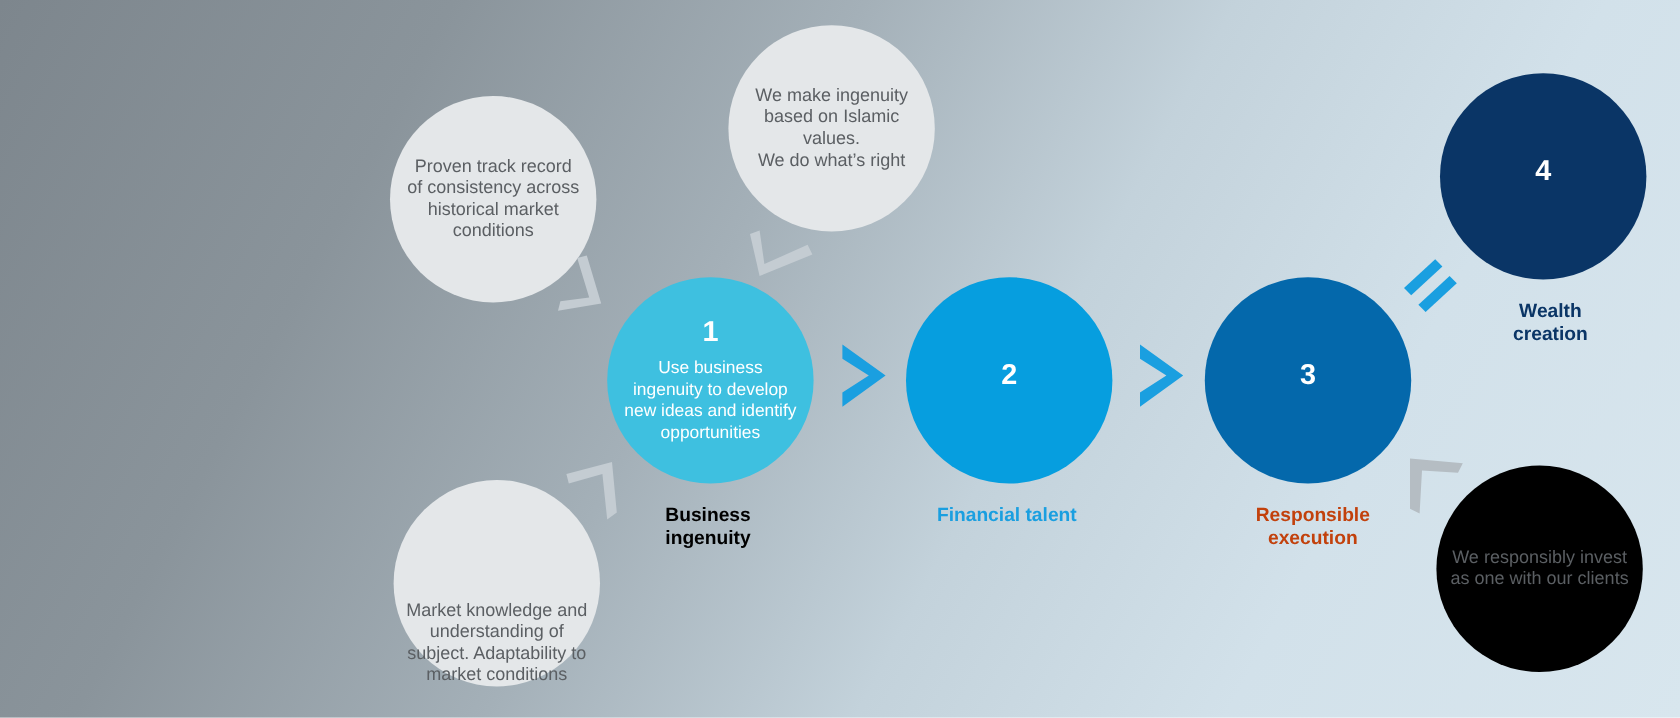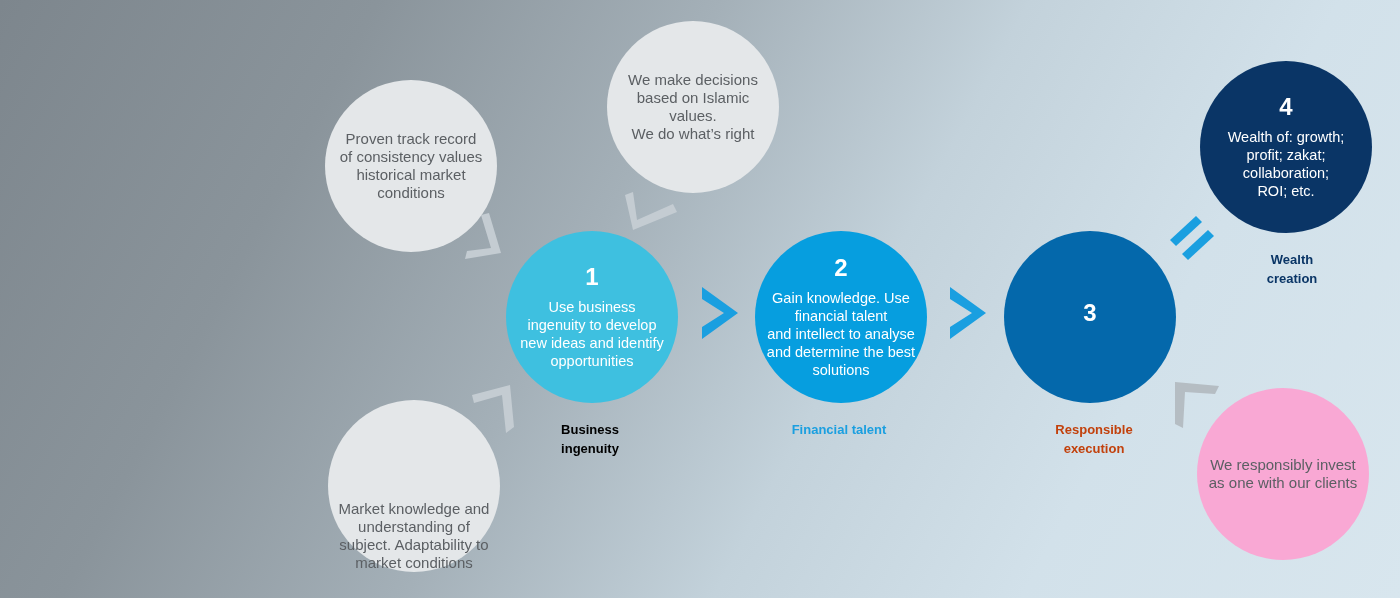--- a/index.html
+++ b/index.html
@@ -7,42 +7,42 @@
     width: 1400px; height: 598px; overflow: hidden; position: relative;
     font-family: "Liberation Sans", "DejaVu Sans", sans-serif;
     background: linear-gradient(118deg, #7d868d 0%, #8a949b 22%, #a4b0b8 42%, #c3d2db 60%, #d2e1ea 78%, #d8e6ee 100%);
   }
   .circle {
     position: absolute; border-radius: 50%;
     display: flex; flex-direction: column; align-items: center; justify-content: center;
     text-align: center; box-sizing: border-box;
   }
   .grey-circle { background: #e4e7e9; color: #5b5f63; font-size: 15px; line-height: 18px; padding: 0 8px; }
-  .grey-circle.light { background: #f9a8d4; }
+  .grey-circle.light { background: #000000; }
   .step-circle { color: #ffffff; font-size: 14.5px; line-height: 18px; padding: 0 10px; }
   .step-num { font-size: 24px; font-weight: bold; line-height: 26px; margin-bottom: 8px; }
   .step-text { white-space: pre-line; }
   .grey-text { white-space: pre-line; }
   .label {
-    position: absolute; font-weight: bold; font-size: 13px; line-height: 19px;
+    position: absolute; font-weight: bold; font-size: 16px; line-height: 19px;
     text-align: center; white-space: pre-line;
   }
   svg.shape { position: absolute; overflow: visible; }
 </style>
 </head>
 <body>
 
 <div class="circle grey-circle" style="left:325px; top:80px; width:172px; height:172px;">
   <span class="grey-text">Proven track record
-of consistency values
+of consistency across
 historical market
 conditions</span>
 </div>
 <div class="circle grey-circle" style="left:607px; top:21px; width:172px; height:172px;">
-  <span class="grey-text">We make decisions
+  <span class="grey-text">We make ingenuity
 based on Islamic values.
 We do what’s right</span>
 </div>
 <div class="circle grey-circle" style="left:328px; top:400px; width:172px; height:172px;justify-content:flex-end;">
   <span class="grey-text">Market knowledge and
 understanding of
 subject. Adaptability to
 market conditions</span>
 </div>
 <div class="circle grey-circle light" style="left:1197px; top:388px; width:172px; height:172px;">
@@ -65,35 +65,26 @@
 
 <div class="circle step-circle" style="left:506px; top:231px; width:172px; height:172px; background:#3ec0e0;">
   <span class="step-num">1</span>
   <span class="step-text">Use business
 ingenuity to develop
 new ideas and identify
 opportunities</span>
 </div>
 <div class="circle step-circle" style="left:755px; top:231px; width:172px; height:172px; background:#069edf;">
   <span class="step-num">2</span>
-  <span class="step-text">Gain knowledge. Use
-financial talent
-and intellect to analyse
-and determine the best
-solutions</span>
 </div>
 <div class="circle step-circle" style="left:1004px; top:231px; width:172px; height:172px; background:#0468ab;">
   <span class="step-num">3</span>
 </div>
 <div class="circle step-circle" style="left:1200px; top:61px; width:172px; height:172px; background:#0a3566;">
   <span class="step-num">4</span>
-  <span class="step-text">Wealth of: growth;
-profit; zakat;
-collaboration;
-ROI; etc.</span>
 </div>
 
 <svg class="shape" style="left:702px; top:287px;" width="36" height="52" viewBox="0 0 36 52">
   <polygon points="0,0 36,26 0,52 0,40 22,26 0,12" fill="#1a9fe0"></polygon>
 </svg>
 <svg class="shape" style="left:950px; top:287px;" width="36" height="52" viewBox="0 0 36 52">
   <polygon points="0,0 36,26 0,52 0,40 22,26 0,12" fill="#1a9fe0"></polygon>
 </svg>
 
 <svg class="shape" style="left:1168px; top:214px;" width="50" height="50" viewBox="0 0 50 50">

